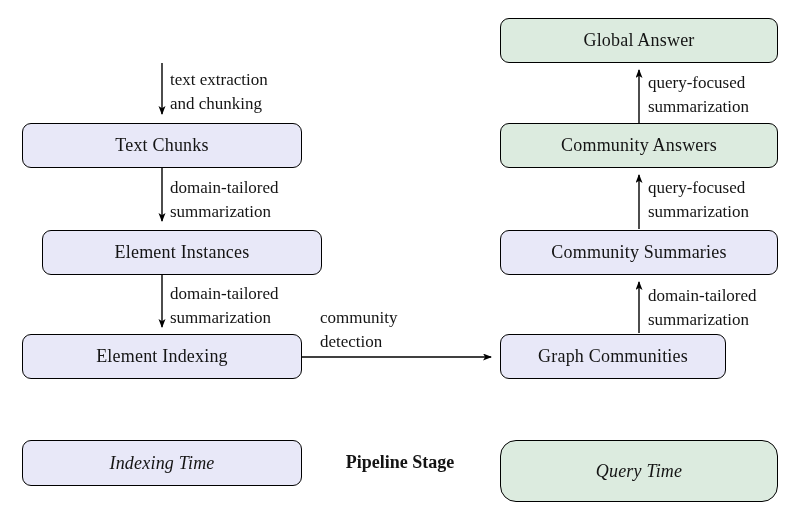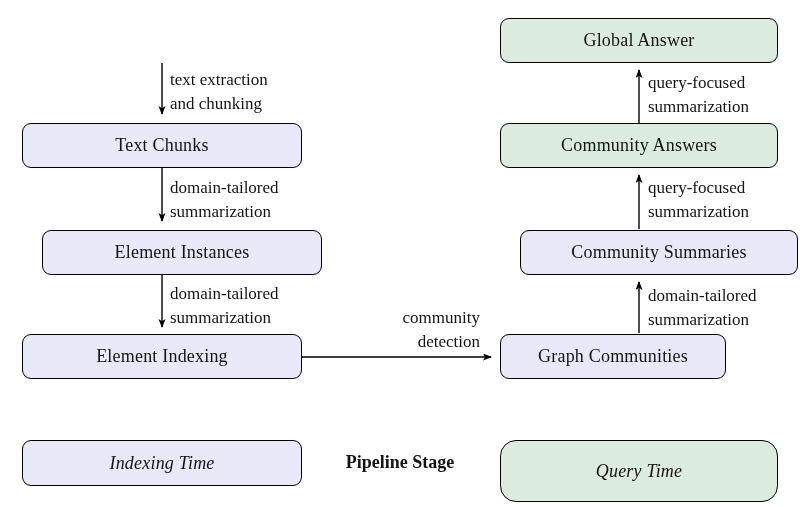--- a/index.html
+++ b/index.html
@@ -27,21 +27,21 @@
   .node.query    { background: var(--query_fill, #dcebdf); }
   .node.legend-node { font-style: italic; text-align: center; }
 
   .edge-label {
     position: absolute;
     font-size: 17px;
     line-height: 24px;
     white-space: nowrap;
   }
   .edge-label span { display: block; }
-  .edge-label.centered { text-align: right; }
+  .edge-label.centered { text-align: left; }
 
   .pipeline-stage-label {
     position: absolute;
     font-size: 18px;
     font-weight: bold;
     text-align: center;
     white-space: nowrap;
   }
   svg.edges { position: absolute; left: 0; top: 0; }
 </style>
@@ -77,21 +77,21 @@
   <div class="node indexing" style="left:22px; top:334px; width:280px; height:45px;">
     <span>Element Indexing</span>
   </div>
 
   <div class="node query" style="left:500px; top:18px; width:278px; height:45px;">
     <span>Global Answer</span>
   </div>
   <div class="node query" style="left:500px; top:123px; width:278px; height:45px;">
     <span>Community Answers</span>
   </div>
-  <div class="node indexing" style="left:520px; top:230px; width:278px; height:45px;">
+  <div class="node indexing" style="left:500px; top:230px; width:278px; height:45px;">
     <span>Community Summaries</span>
   </div>
   <div class="node indexing" style="left:500px; top:334px; width:226px; height:45px;">
     <span>Graph Communities</span>
   </div>
 
   <div class="edge-label" style="left:170px; top:68px;">
     <span>text extraction</span>
     <span>and chunking</span>
   </div>

